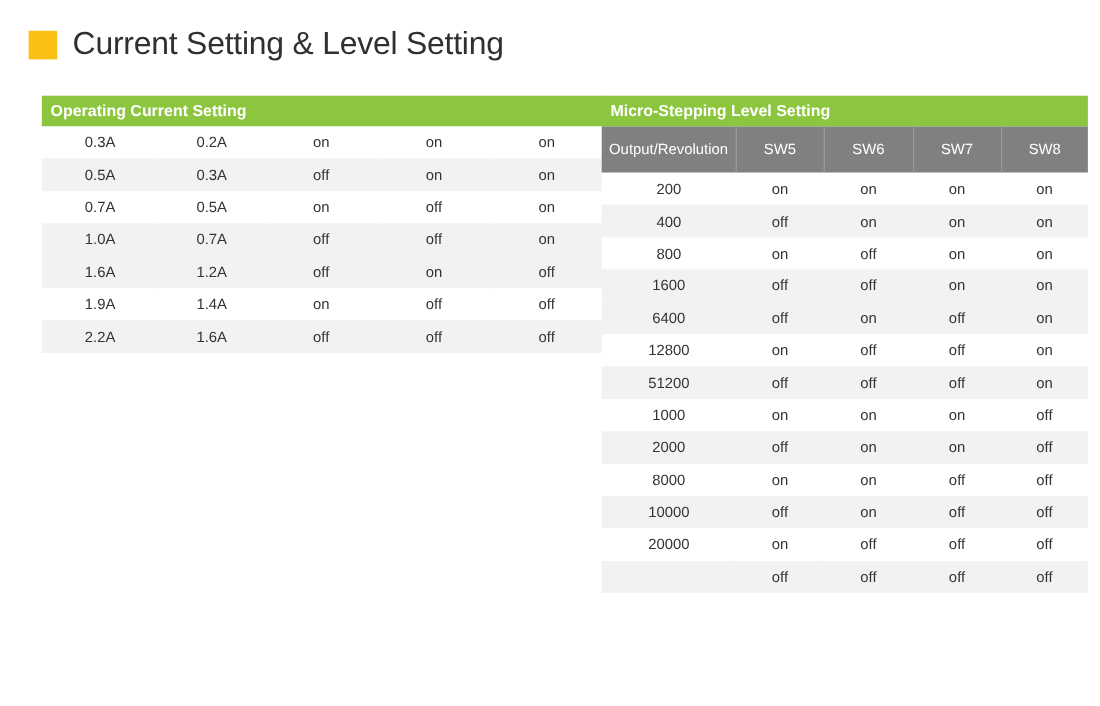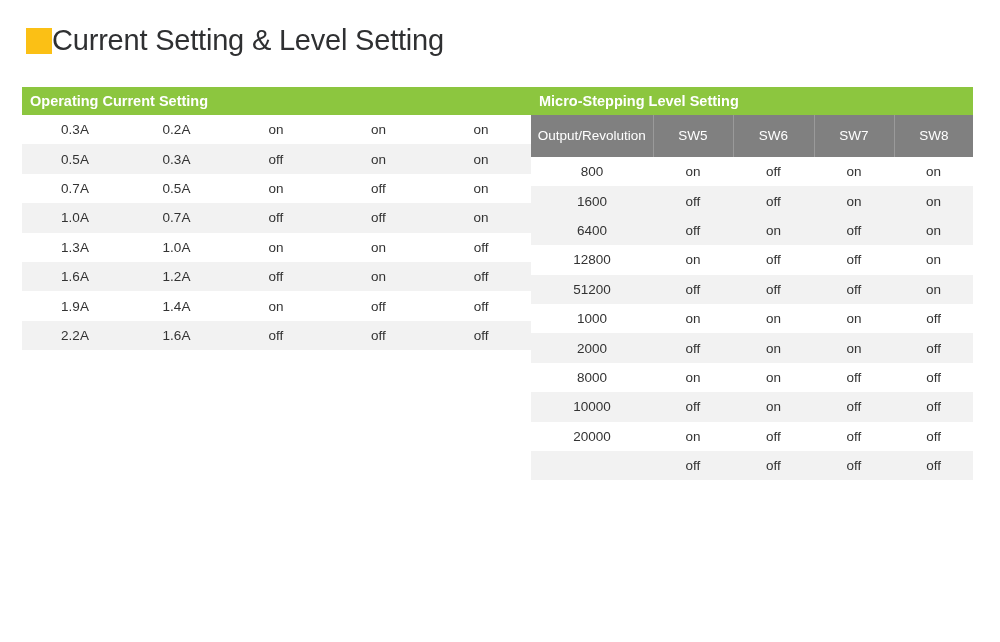--- a/index.html
+++ b/index.html
@@ -16,20 +16,21 @@
     position: relative;
   }
 
   
   #title-bar {
     position: absolute;
     left: 26px;
     top: 26px;
     display: flex;
     align-items: center;
+    gap: 14px;
   }
   #title-marker {
     width: 26px;
     height: 26px;
     background: #fbc015;
     flex: 0 0 auto;
   }
   #page-title {
     font-size: 29px;
     font-weight: 400;
@@ -38,20 +39,21 @@
     white-space: nowrap;
     line-height: 1;
   }
 
   
   .data-table {
     position: absolute;
     border-collapse: collapse;
     table-layout: fixed;
     font-size: 13.5px;
+    margin-left: 16px;
   }
   #left-table  { left: 22px;  top: 87px; width: 510px; }
   #right-table { left: 531px; top: 87px; width: 442px; }
 
   .group-head th {
     background: #8cc63f;
     color: #ffffff;
     font-size: 14.5px;
     font-weight: bold;
     text-align: left;
@@ -142,27 +144,20 @@
         <td>on</td>
         <td>off</td>
         <td>on</td>
       </tr>
       <tr class="even">
         <td>1.0A</td>
         <td>0.7A</td>
         <td>off</td>
         <td>off</td>
         <td>on</td>
-      </tr>
-      <tr class="odd">
-        <td>1.3A</td>
-        <td>1.0A</td>
-        <td>on</td>
-        <td>on</td>
-        <td>off</td>
       </tr>
       <tr class="even">
         <td>1.6A</td>
         <td>1.2A</td>
         <td>off</td>
         <td>on</td>
         <td>off</td>
       </tr>
       <tr class="odd">
         <td>1.9A</td>
@@ -196,20 +191,34 @@
     <tr class="col-head">
       <th>Output/Revolution</th>
       <th>SW5</th>
       <th>SW6</th>
       <th>SW7</th>
       <th>SW8</th>
     </tr>
   </thead>
   <tbody>
       <tr class="odd">
+        <td>200</td>
+        <td>on</td>
+        <td>on</td>
+        <td>on</td>
+        <td>on</td>
+      </tr>
+      <tr class="even">
+        <td>400</td>
+        <td>off</td>
+        <td>on</td>
+        <td>on</td>
+        <td>on</td>
+      </tr>
+      <tr class="odd">
         <td>800</td>
         <td>on</td>
         <td>off</td>
         <td>on</td>
         <td>on</td>
       </tr>
       <tr class="even">
         <td>1600</td>
         <td>off</td>
         <td>off</td>

